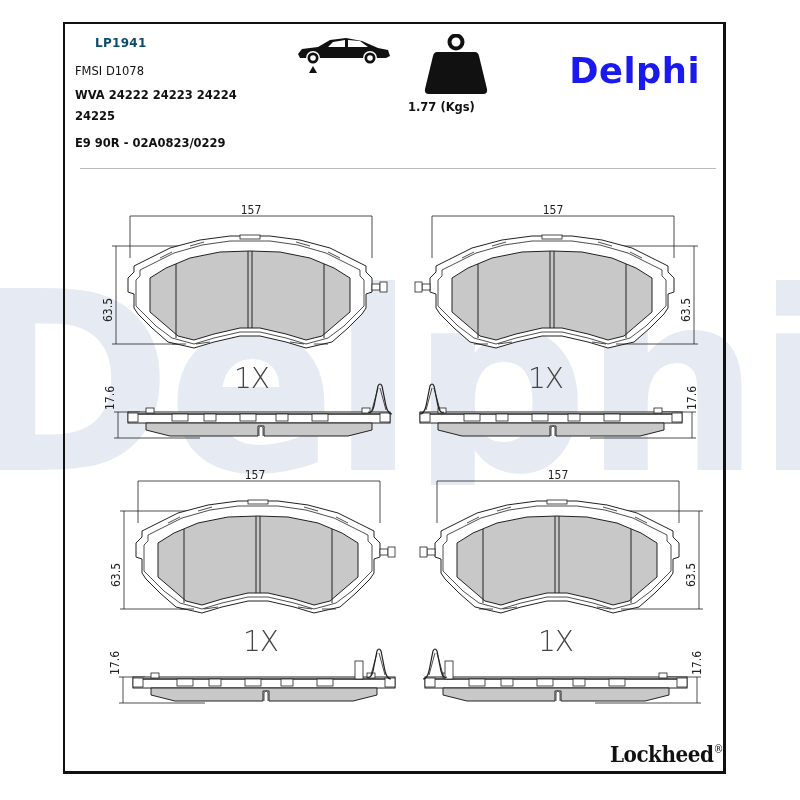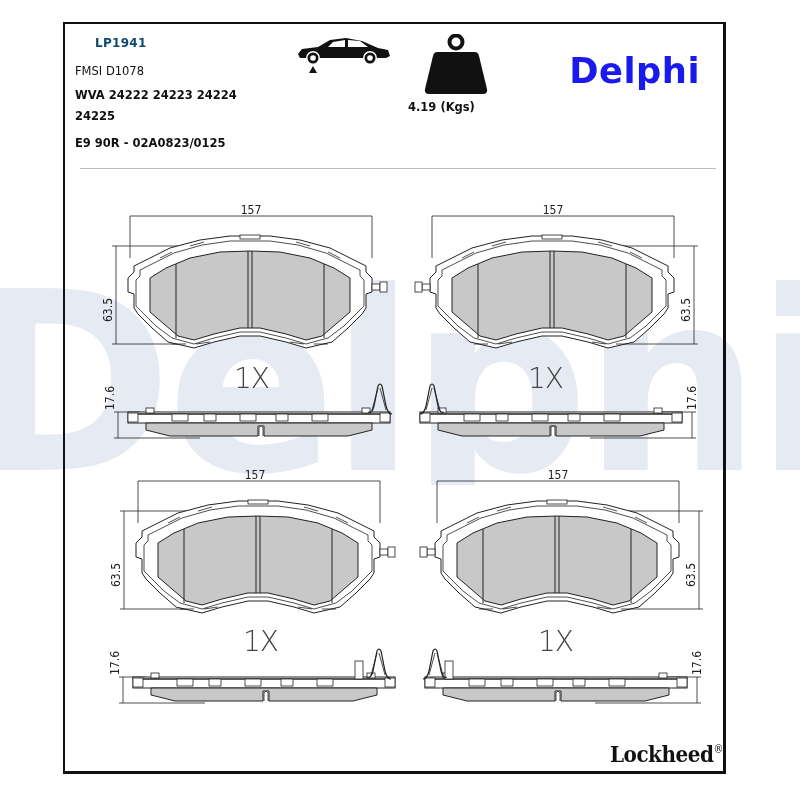--- a/index.html
+++ b/index.html
@@ -26,39 +26,39 @@
 
 <svg class="watermark" viewBox="0 0 800 215">
   <text x="400" y="200" text-anchor="middle" font-family="DejaVu Sans, sans-serif" font-weight="bold" font-size="250" fill="#e6ebf3" letter-spacing="-6">Delphi</text>
 </svg>
 
 <div class="frame"></div>
 
 <div class="part-no">LP1941</div>
 <div class="fmsi">FMSI D1078</div>
 <div class="wva">WVA 24222 24223 24224 24225</div>
-<div class="ece">E9 90R - 02A0823/0125</div>
+<div class="ece">E9 90R - 02A0823/0229</div>
 
 <svg class="car" viewBox="0 0 96 38">
   <path d="M2 18 L6 13 L22 11 L34 4 L50 2 L66 5 L82 12 L92 14 L94 20 L90 22 L4 22 Z" fill="#111"></path>
   <path d="M37 6 L49 4 L49 11 L32 11 Z M52 4 L64 5 L72 11 L52 11 Z" fill="#fff"></path>
   <circle cx="17" cy="22" r="7" fill="#fff"></circle>
   <circle cx="17" cy="22" r="5.5" fill="#111"></circle>
   <circle cx="17" cy="22" r="2.8" fill="#fff"></circle>
   <circle cx="74" cy="22" r="7" fill="#fff"></circle>
   <circle cx="74" cy="22" r="5.5" fill="#111"></circle>
   <circle cx="74" cy="22" r="2.8" fill="#fff"></circle>
   <polygon points="13,37 21,37 17,30" fill="#111"></polygon>
 </svg>
 
 <svg class="weight" viewBox="0 0 66 62">
   <circle cx="33" cy="8" r="6.5" fill="none" stroke="#111" stroke-width="4"></circle>
   <path d="M14 18 L52 18 Q55 18 56 22 L64 55 Q65 60 60 60 L6 60 Q1 60 2 55 L10 22 Q11 18 14 18 Z" fill="#111"></path>
 </svg>
-<div class="weight-label">4.19 (Kgs)</div>
+<div class="weight-label">1.77 (Kgs)</div>
 
 <div class="logo">Delphi</div>
 
 <div class="divider"></div>
 
 <svg width="0" height="0" style="position:absolute">
   <defs>
     <g id="padFront">
 
       <path d="M28 58 L34 52 L34 46 L46 40 L70 28 L100 20 L130 16 L150 16 L170 16 L200 20 L230 28 L254 40 L266 46 L266 52 L272 58 L272 72 L266 74 L266 88 L262 94 L248 108 L232 122 L206 128 L186 122 L160 116 L140 116 L114 122 L94 128 L68 122 L52 108 L38 94 L34 88 L34 74 L28 72 Z" fill="#fff" stroke="#222" stroke-width="1"></path>

